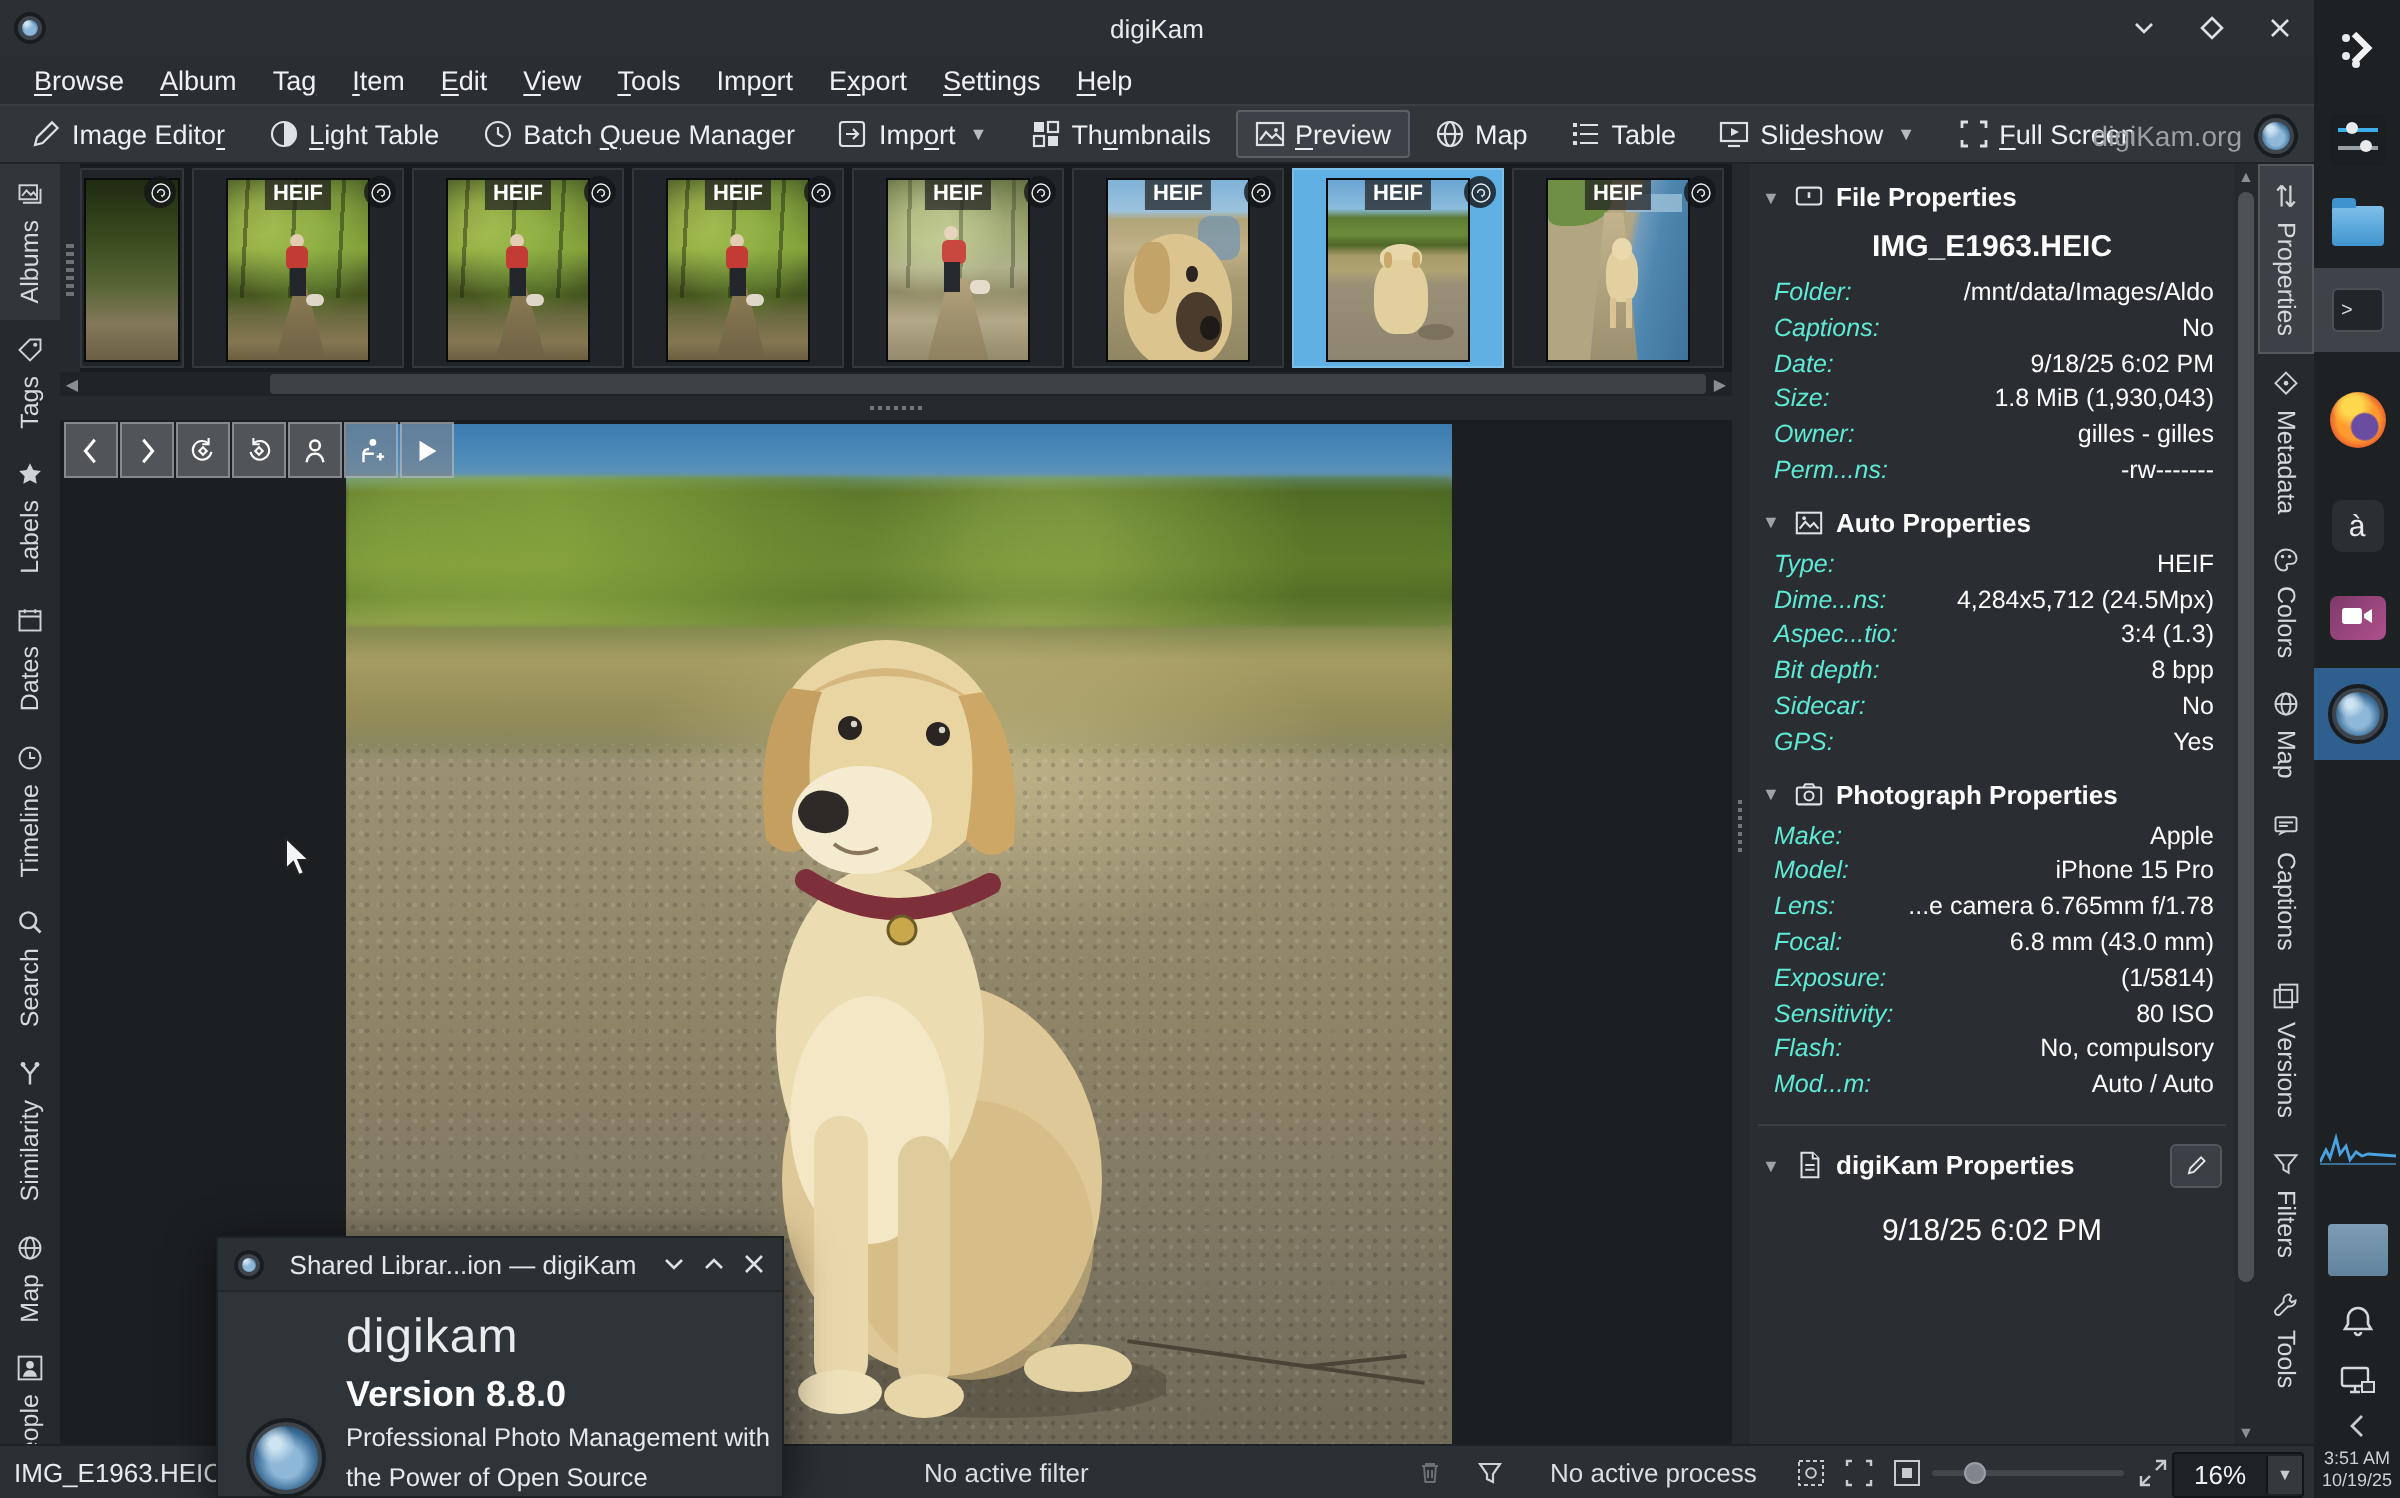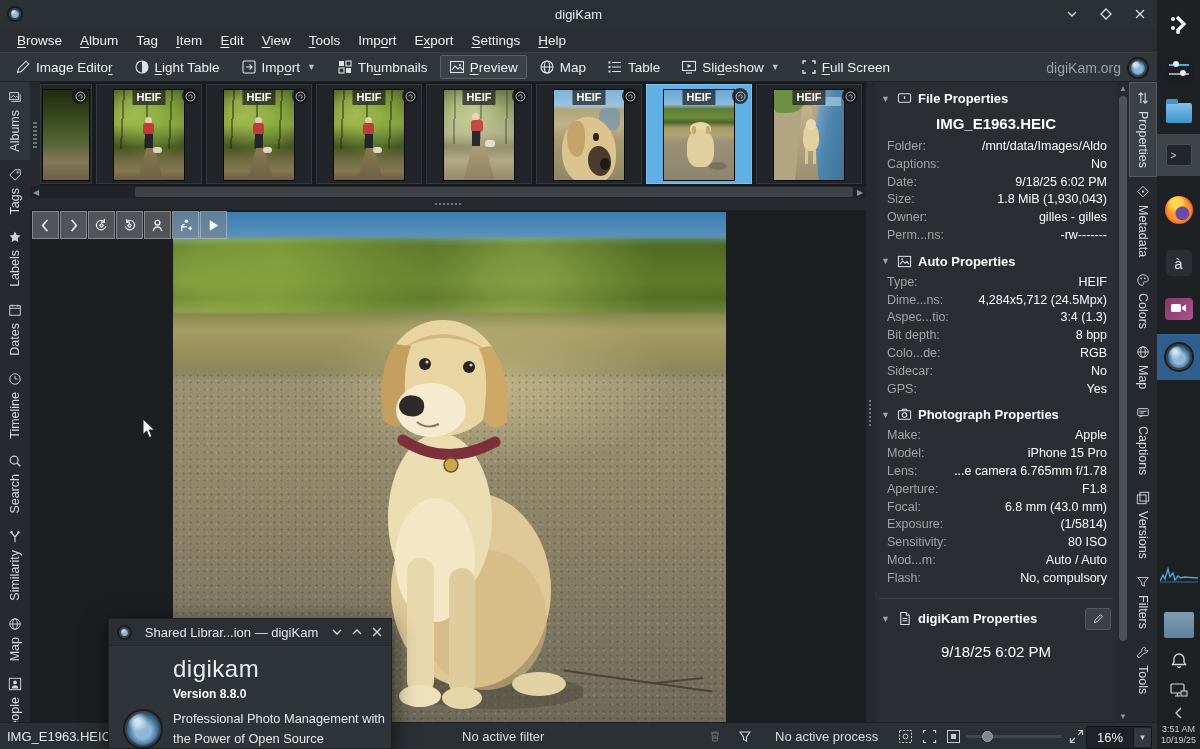--- a/index.html
+++ b/index.html
@@ -99,21 +99,21 @@
     border:1px solid rgba(235,238,240,.35);display:flex;align-items:center;justify-content:center;color:#fff;}
   .cursor{position:absolute;left:112px;top:208px;z-index:5;}
 
   
   .rpanel{position:absolute;left:875px;top:82px;width:242px;height:640px;background:#2a2e32;overflow:hidden;}
   .psec-h{display:flex;align-items:center;gap:6px;padding:9px 6px 5px 6px;font-weight:bold;font-size:13px;color:#fcfcfc;}
   .psec-h .coll{color:#9ea3a7;font-size:9px;width:10px;}
   .psec-h .ticon{width:15px;height:15px;color:#dfe2e4;}
   .pname{Text-align:center;font-weight:bold;font-size:15px;color:#fcfcfc;text-align:center;padding:4px 0 6px 0;}
   .prow{display:flex;justify-content:space-between;padding:0 10px 0 12px;font-size:12.5px;line-height:17.8px;}
-  .prow .pl{color:#a3a3a3;white-space:nowrap;}
+  .prow .pl{font-style:italic;color:#5eead4;white-space:nowrap;}
   .prow .pv{color:#fcfcfc;text-align:right;white-space:nowrap;}
   .psep{height:1px;background:#3a3f44;margin:10px 4px 0 4px;}
   .editbtn{margin-left:auto;width:24px;height:20px;background:#3a4046;border:1px solid #53585e;border-radius:3px;
     display:flex;align-items:center;justify-content:center;color:#e6e8ea;}
   .dkdate{text-align:center;font-size:15px;color:#fcfcfc;padding-top:8px;}
   .rscroll{position:absolute;left:1117px;top:82px;width:12px;height:640px;background:#26292d;}
   .rs-thumb{position:absolute;left:2px;top:14px;width:8px;height:545px;background:#4d5257;border-radius:4px;}
   .rs-arrow{position:absolute;left:0;width:12px;height:12px;display:flex;align-items:center;justify-content:center;color:#8a8f94;font-size:8px;}
 
   
@@ -132,21 +132,21 @@
   .sb-combo .val{flex:1;text-align:center;font-size:13px;color:#eff0f1;}
   .sb-combo .cbtn{width:17px;height:19px;background:#34393e;border-left:1px solid #121517;display:flex;align-items:center;justify-content:center;color:#c7cbce;font-size:8px;}
 
   
   .popup{position:absolute;left:108px;top:618px;width:284px;height:131px;background:#2f3438;
     box-shadow:0 6px 22px rgba(0,0,0,.65);border:1px solid #1d2124;box-sizing:border-box;z-index:20;}
   .pp-title{height:26px;background:#2b3035;border-bottom:1px solid #24282b;display:flex;align-items:center;padding:0 8px;gap:8px;}
   .pp-title .txt{flex:1;text-align:center;font-size:13px;color:#e4e6e8;white-space:nowrap;overflow:hidden;}
   .pp-btn{width:12px;height:12px;color:#dfe2e4;}
   .pp-app{position:absolute;left:64px;top:36px;font-size:24px;color:#e9ebed;letter-spacing:.5px;}
-  .pp-ver{position:absolute;left:64px;top:68px;font-size:12px;font-weight:bold;color:#fcfcfc;}
+  .pp-ver{position:absolute;left:64px;top:68px;font-size:18px;font-weight:bold;color:#fcfcfc;}
   .pp-tag{position:absolute;left:64px;top:90px;width:215px;font-size:12.8px;line-height:20px;color:#e6e8ea;}
   .pp-logo{position:absolute;left:14px;top:90px;}
 
   
   .lens{border-radius:50%;background:
     radial-gradient(circle at 35% 30%, #cfe4f2 0 8%, rgba(255,255,255,0) 30%),
     radial-gradient(circle at 50% 55%, #8fb8d8 0 30%, #3d6f99 55%, #1d3c57 78%, #11202e 100%);
     border:2px solid #1a1d20;box-sizing:border-box;box-shadow:inset 0 0 0 2px #3e444a;}
 
   
@@ -220,20 +220,29 @@
           <span>Image Edito<u>r</u></span>
         </div>
         <div class="tbtn">
           <span class="ticon">
             <svg viewBox="0 0 16 16" width="16" height="16" stroke-width="1.1">
               <circle cx="8" cy="8" r="6" fill="none" stroke="currentColor"></circle>
               <path d="M8 2a6 6 0 010 12z" fill="currentColor"></path>
             </svg>
           </span>
           <span><u>L</u>ight Table</span>
+        </div>
+        <div class="tbtn">
+          <span class="ticon">
+            <svg viewBox="0 0 16 16" width="16" height="16" stroke-width="1.1">
+              <circle cx="8" cy="8" r="6" fill="none" stroke="currentColor"></circle>
+              <path d="M8 4.5V8l2.6 1.6" fill="none" stroke="currentColor"></path>
+            </svg>
+          </span>
+          <span>Batch <u>Q</u>ueue Manager</span>
         </div>
         <div class="tbtn">
           <span class="ticon">
             <svg viewBox="0 0 16 16" width="16" height="16" stroke-width="1.1">
               <rect x="2" y="2" width="12" height="12" rx="1.5" fill="none" stroke="currentColor"></rect>
               <path d="M5 8h6M8.5 5.5L11 8l-2.5 2.5" fill="none" stroke="currentColor"></path>
             </svg>
           </span>
           <span>Imp<u>o</u>rt</span>
           <span class="caret">▼</span>
@@ -706,24 +715,20 @@
         </div>
         <div class="prow">
           <span class="pl">Aspec...tio:</span>
           <span class="pv">3:4 (1.3)</span>
         </div>
         <div class="prow">
           <span class="pl">Bit depth:</span>
           <span class="pv">8 bpp</span>
         </div>
         <div class="prow">
-          <span class="pl">Colo...de:</span>
-          <span class="pv">RGB</span>
-        </div>
-        <div class="prow">
           <span class="pl">Sidecar:</span>
           <span class="pv">No</span>
         </div>
         <div class="prow">
           <span class="pl">GPS:</span>
           <span class="pv">Yes</span>
         </div>
         <div class="psec-h">
           <span class="coll">▼</span>
           <span class="ticon">
@@ -741,42 +746,38 @@
         </div>
         <div class="prow">
           <span class="pl">Model:</span>
           <span class="pv">iPhone 15 Pro</span>
         </div>
         <div class="prow">
           <span class="pl">Lens:</span>
           <span class="pv">...e camera 6.765mm f/1.78</span>
         </div>
         <div class="prow">
-          <span class="pl">Aperture:</span>
-          <span class="pv">F1.8</span>
-        </div>
-        <div class="prow">
           <span class="pl">Focal:</span>
           <span class="pv">6.8 mm (43.0 mm)</span>
         </div>
         <div class="prow">
           <span class="pl">Exposure:</span>
           <span class="pv">(1/5814)</span>
         </div>
         <div class="prow">
           <span class="pl">Sensitivity:</span>
           <span class="pv">80 ISO</span>
         </div>
         <div class="prow">
+          <span class="pl">Flash:</span>
+          <span class="pv">No, compulsory</span>
+        </div>
+        <div class="prow">
           <span class="pl">Mod...m:</span>
           <span class="pv">Auto / Auto</span>
-        </div>
-        <div class="prow">
-          <span class="pl">Flash:</span>
-          <span class="pv">No, compulsory</span>
         </div>
         <div class="psep"></div>
         <div class="psec-h">
           <span class="coll">▼</span>
           <span class="ticon">
             <svg viewBox="0 0 16 16" width="15" height="15" stroke-width="1.1">
               <path d="M4 1.5h6l3 3v10H4z" fill="none" stroke="currentColor"></path>
               <path d="M10 1.5v3h3M6 8h5M6 10.5h5" stroke="currentColor"></path>
             </svg>
           </span>

